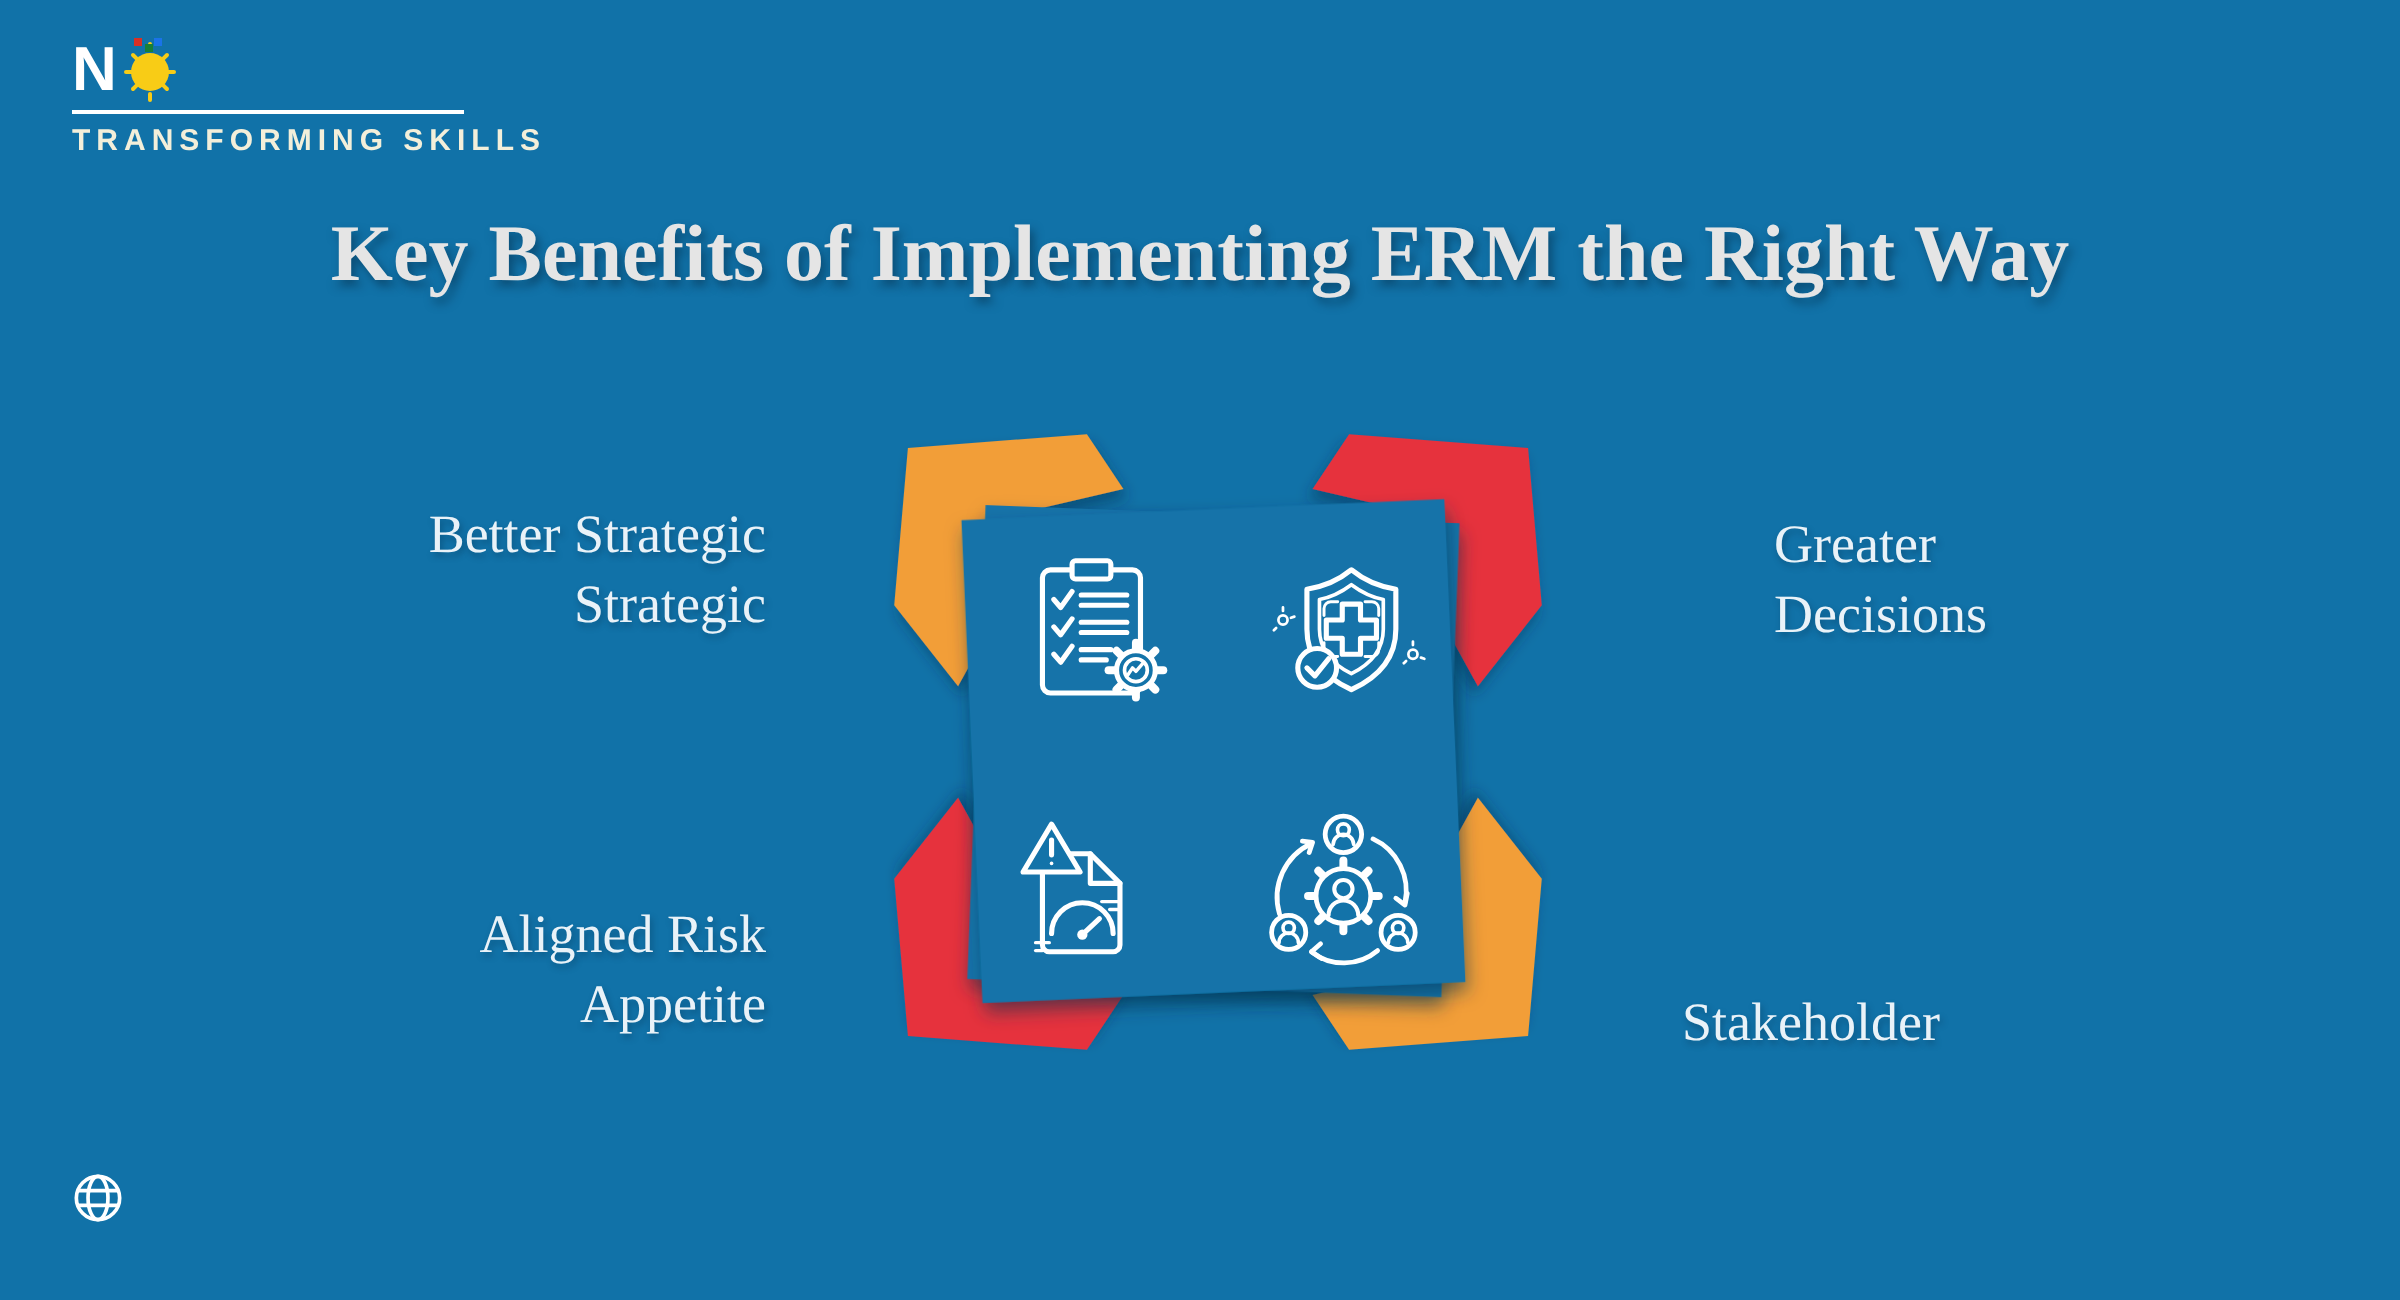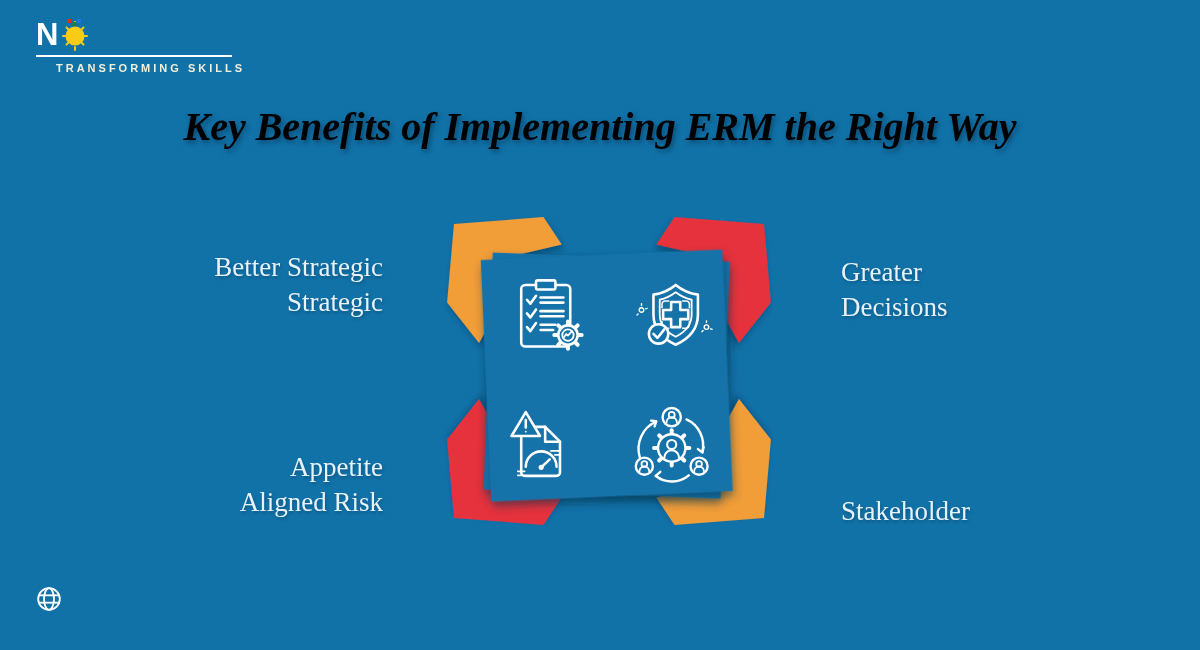--- a/index.html
+++ b/index.html
@@ -7,41 +7,40 @@
     position:relative; width:1200px; height:650px; overflow:hidden;
     background:#1172a8;
     font-family:"Liberation Sans", sans-serif;
   }
   
   .logo{position:absolute; left:36px; top:18px;}
   .logo-row{display:flex; align-items:center; color:#ffffff;
     font-weight:800; font-size:31px; letter-spacing:1px; line-height:34px;}
   .logo-row .sun{margin:0 1px;}
   .logo-line{width:196px; height:2px; background:#ffffff; margin-top:3px;}
-  .logo-tagline{margin-top:5px; color:#f3efda; font-size:11px;
-    letter-spacing:3px; font-weight:600;margin-left:20px;}
+  .logo-tagline{margin-top:5px; color:#f3efda; font-size:15px;
+    letter-spacing:3px; font-weight:600;}
   
   .title{
     position:absolute; left:0; top:103px; width:1200px; margin:0;
-    text-align:center; color:#000000;
+    text-align:center; color:#e5e5e5;
     font-family:"Liberation Serif", serif; font-weight:700; font-size:40px;
     text-shadow:2px 3px 5px rgba(4,40,66,0.5);
-    font-style:italic;
   }
   
   .graphic{position:absolute; left:438px; top:200px; width:342px; height:342px;}
   
   .benefit{
     position:absolute; color:#e9f2f8;
     font-family:"Liberation Serif", serif; font-size:27px; line-height:35px;
     text-shadow:1px 2px 3px rgba(4,40,66,0.35);
   }
   .benefit span{display:block;}
   .benefit-tl{right:817px; top:250px; text-align:right;}
-  .benefit-tr{left:841px;  top:255px; text-align:left;}
+  .benefit-tr{left:887px;  top:255px; text-align:left;}
   .benefit-bl{right:817px; top:450px; text-align:right;}
   .benefit-br{left:841px;  top:450px; text-align:left;margin-top:44px;}
   
   .footer{position:absolute; left:36px; top:586px; display:flex;
     align-items:center; gap:10px; color:#ffffff;}
   .footer .site{font-size:20.5px; letter-spacing:0.5px; font-weight:500;}
 </style>
 </head>
 <body>
 
@@ -207,22 +206,22 @@
 
   <div class="benefit benefit-tl">
     <span>Better Strategic</span>
     <span>Strategic</span>
   </div>
   <div class="benefit benefit-tr">
     <span>Greater</span>
     <span>Decisions</span>
   </div>
   <div class="benefit benefit-bl">
+    <span>Aligned Risk</span>
     <span>Appetite</span>
-    <span>Aligned Risk</span>
   </div>
   <div class="benefit benefit-br">
     <span>Stakeholder</span>
   </div>
 
   <footer class="footer">
     <svg width="26" height="26" viewBox="0 0 24 24" stroke="#ffffff" fill="none" stroke-width="1.7">
       <circle cx="12" cy="12" r="10"></circle>
       <ellipse cx="12" cy="12" rx="4.6" ry="10"></ellipse>
       <line x1="2.6" y1="8.6" x2="21.4" y2="8.6"></line>

